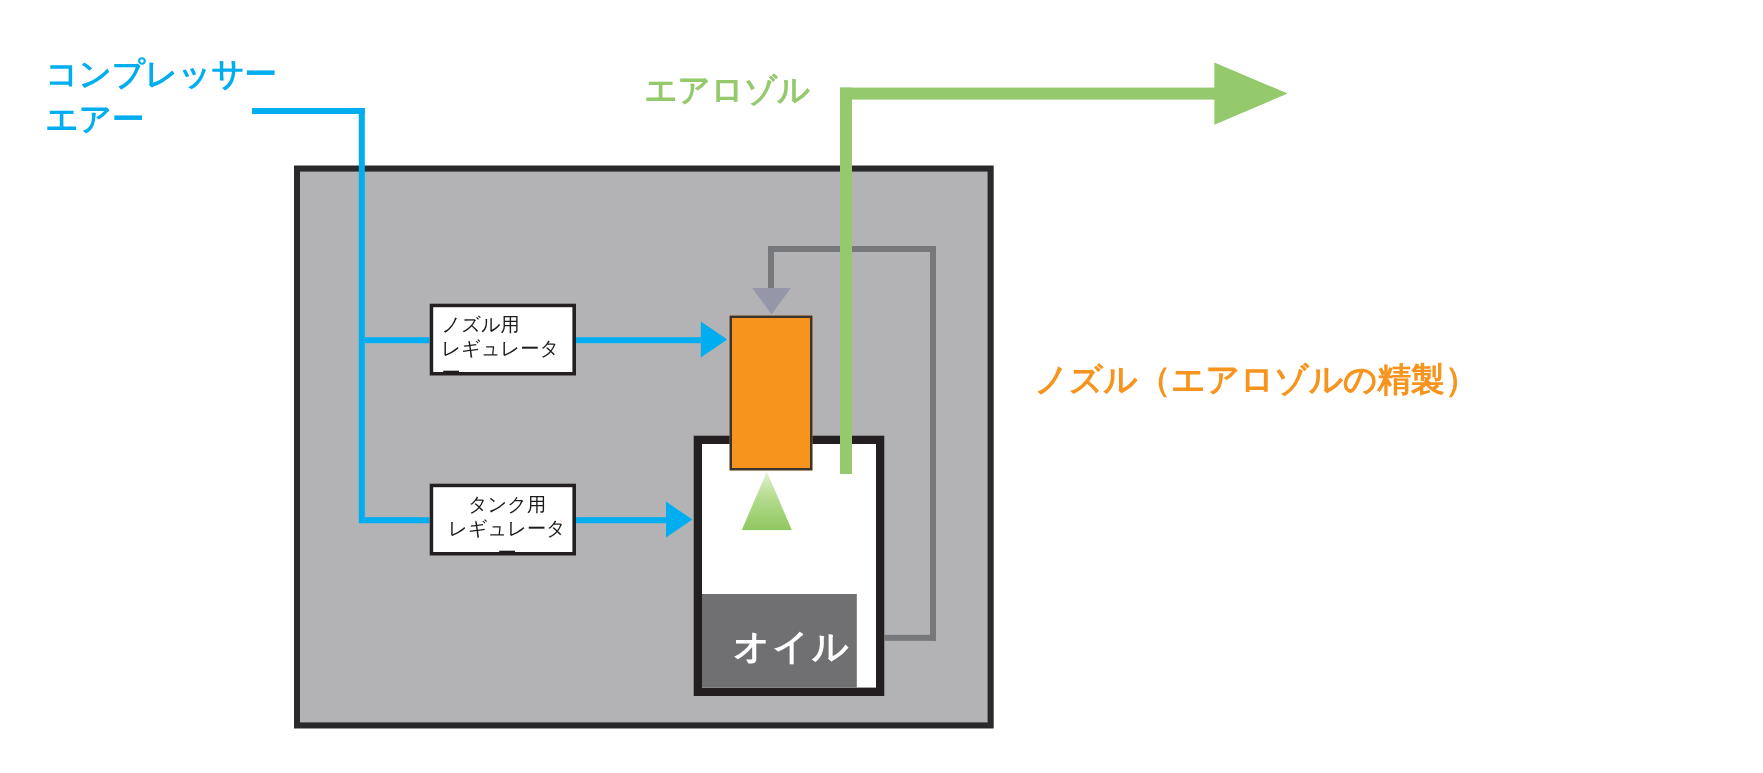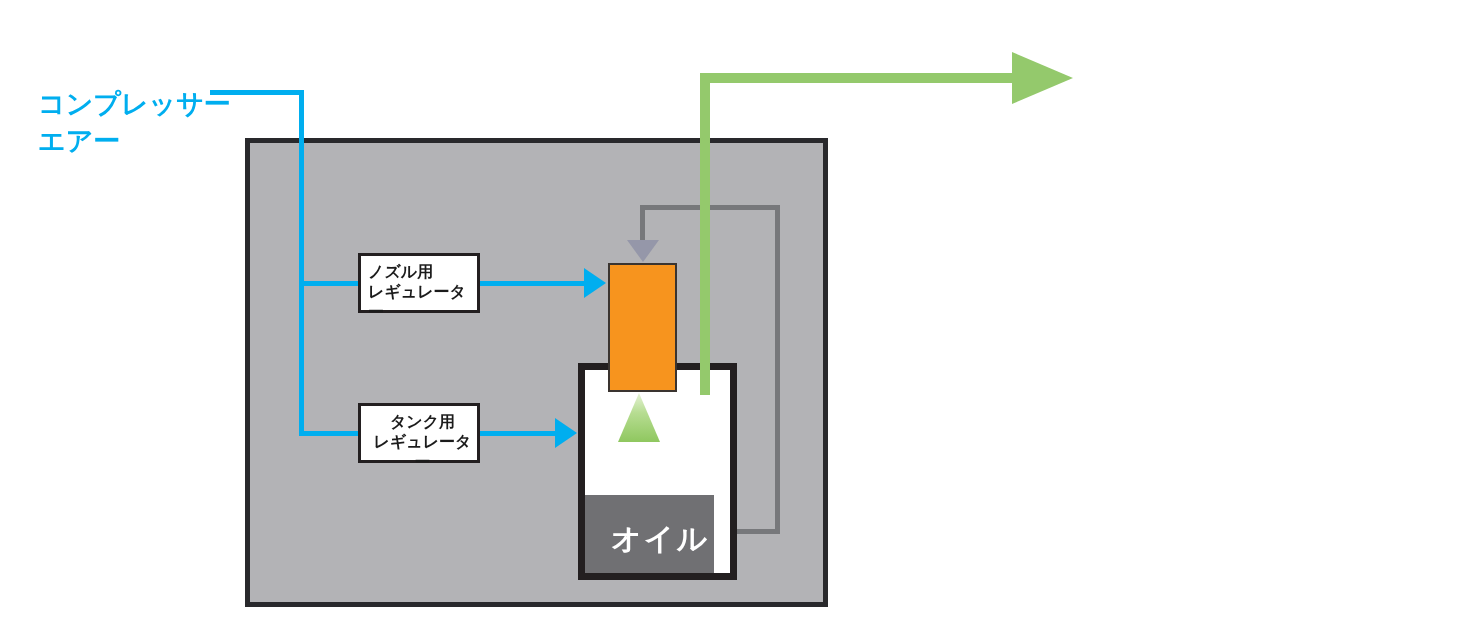--- a/index.html
+++ b/index.html
@@ -25,21 +25,21 @@
   .grayline{background:var(--pipe_gray);}
   .greenline{background:var(--green);}
   
   .arr-right-blue{width:0;height:0;border-top:15px solid transparent;border-bottom:15px solid transparent;border-left:22px solid var(--blue);}
   .arr-right-green{width:0;height:0;border-top:26px solid transparent;border-bottom:26px solid transparent;border-left:61px solid var(--green);}
   .arr-down-gray{width:0;height:0;border-left:16px solid transparent;border-right:16px solid transparent;border-top:22px solid var(--arrow_gray);}
   
   .regbox{
     width:122px; height:60px; background:#fff; border:3px solid #231F20;
     box-sizing:border-box; padding:6px 0 0 7px;
-    font-size:16px; line-height:20px; color:#1b1b1b;font-weight:bold;
+    font-size:16px; line-height:20px; color:#1b1b1b;
   }
   
   .tank{
     left:578px; top:363px; width:159px; height:217px;
     background:#fff; border:7px solid #231F20; box-sizing:border-box;
   }
   .oil{
     position:absolute; left:0; right:16px; bottom:0; height:78px;
     background:var(--oil_fill); color:#fff; font-weight:bold; font-size:30px;
     padding:24px 0 0 26px; box-sizing:border-box; letter-spacing:2px;
@@ -49,21 +49,21 @@
     left:608px; top:263px; width:69px; height:129px;
     background:var(--orange); border:2px solid #3a3430; box-sizing:border-box;
   }
   .spray{
     left:618px; top:393px; width:42px; height:49px;
     background:linear-gradient(180deg,#e6f2d6 0%,#b7dd92 40%,#8fc75f 100%);
     clip-path:polygon(50% 0,0 100%,100% 100%);
   }
   
   .lbl{font-weight:bold; font-size:27px; line-height:37px; white-space:nowrap;}
-  .lbl-blue{color:var(--blue);margin-top:42px;}
+  .lbl-blue{color:var(--blue);}
   .lbl-green{color:var(--green);}
   .lbl-orange{color:var(--orange); font-size:28px;}
 </style>
 </head>
 <body>
 
 <div id="canvas">
 
   <div class="abs enclosure"></div>
 
@@ -99,14 +99,16 @@
   </div>
 
   <div class="pipe greenline" style="left:700px;top:73px;width:10px;height:322px;"></div>
   <div class="pipe greenline" style="left:700px;top:73px;width:314px;height:10px;"></div>
   <div class="abs arr-right-green" style="left:1012px;top:52px;"></div>
 
   <div class="abs lbl lbl-blue" style="left:38px;top:44px;">
     <div>コンプレッサー</div>
     <div>エアー</div>
   </div>
+  <div class="abs lbl lbl-green" style="left:537px;top:57px;">エアロゾル</div>
+  <div class="abs lbl lbl-orange" style="left:862px;top:298px;">ノズル（エアロゾルの精製）</div>
 
 </div>
 
 </body></html>

